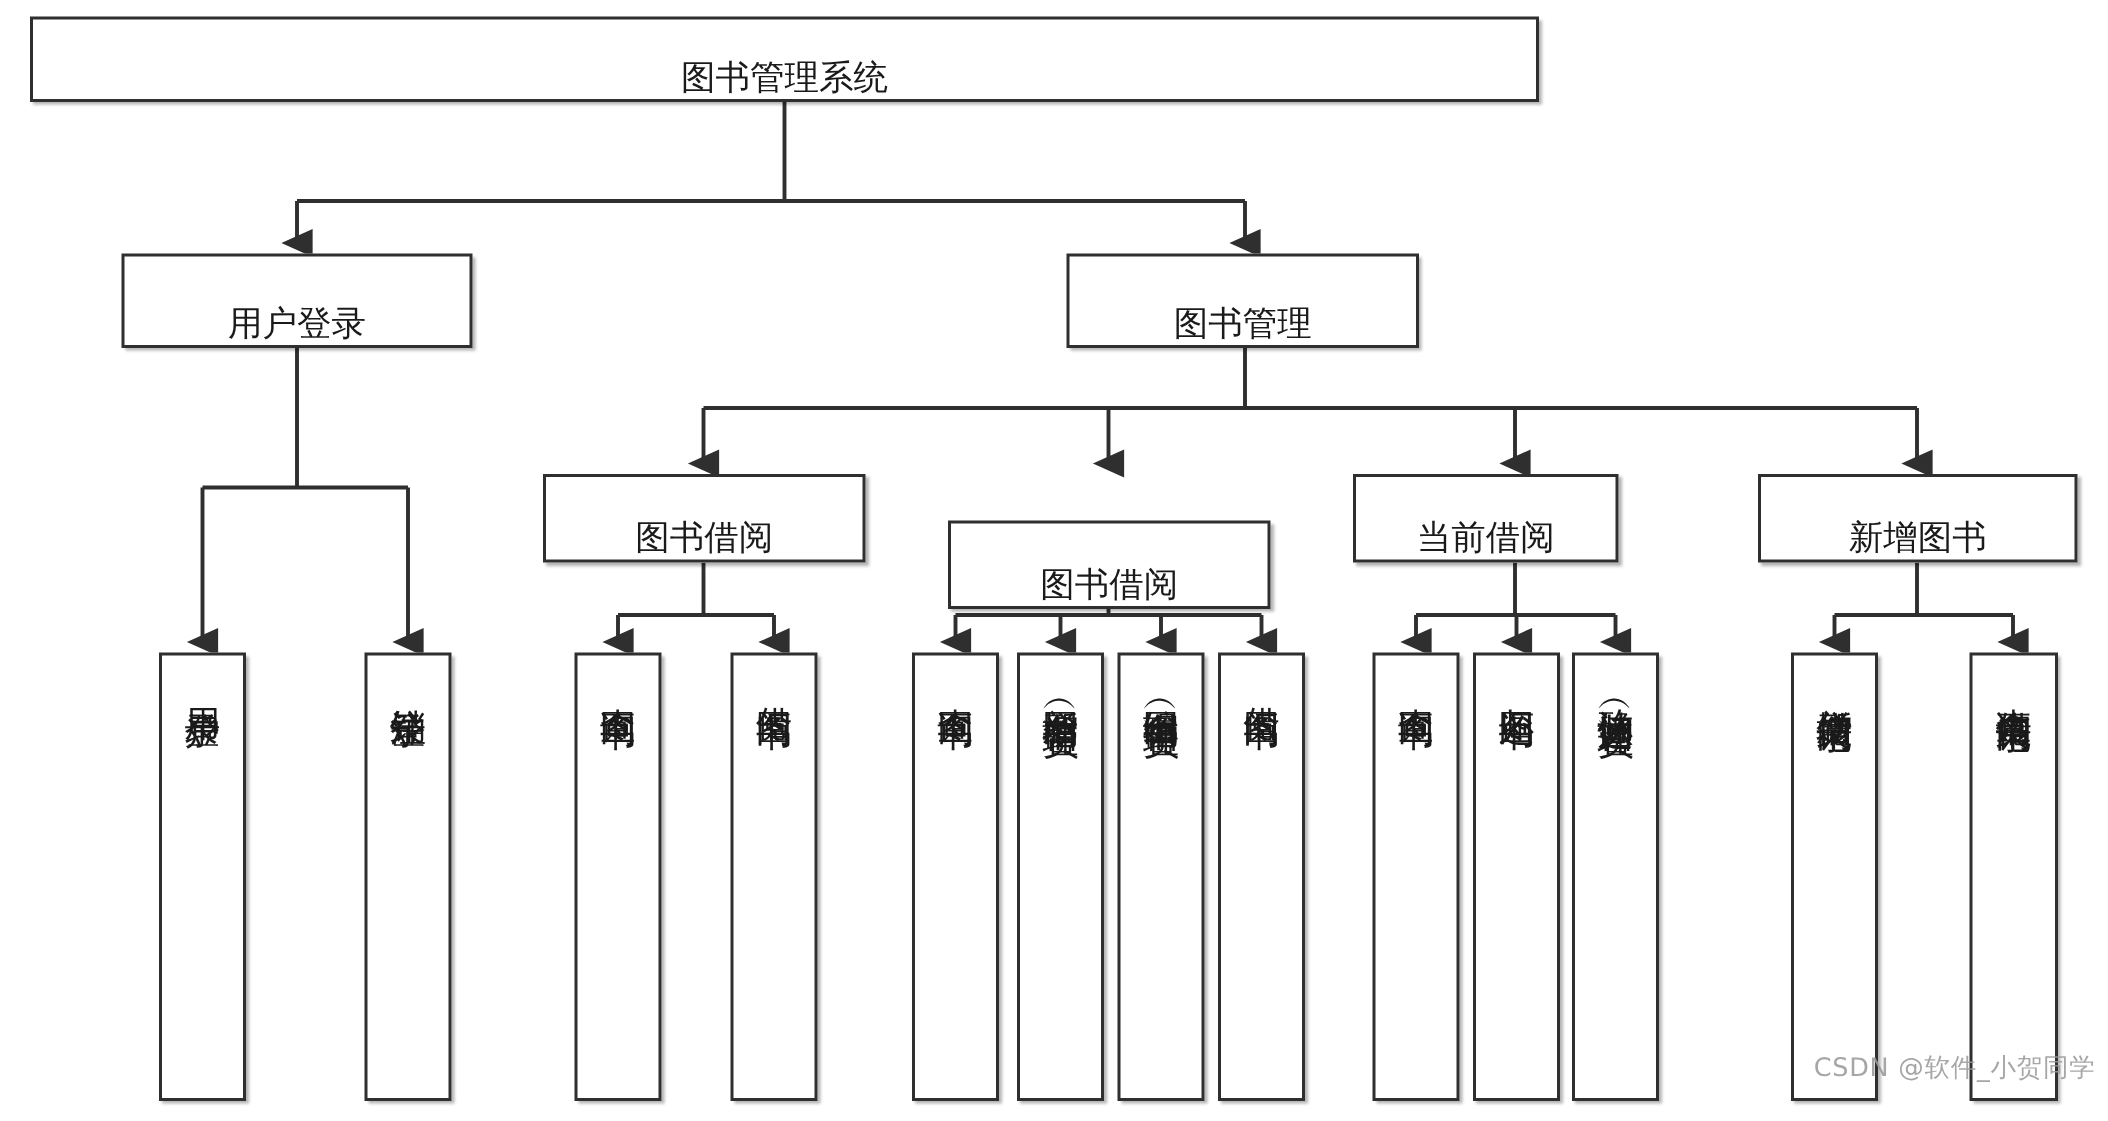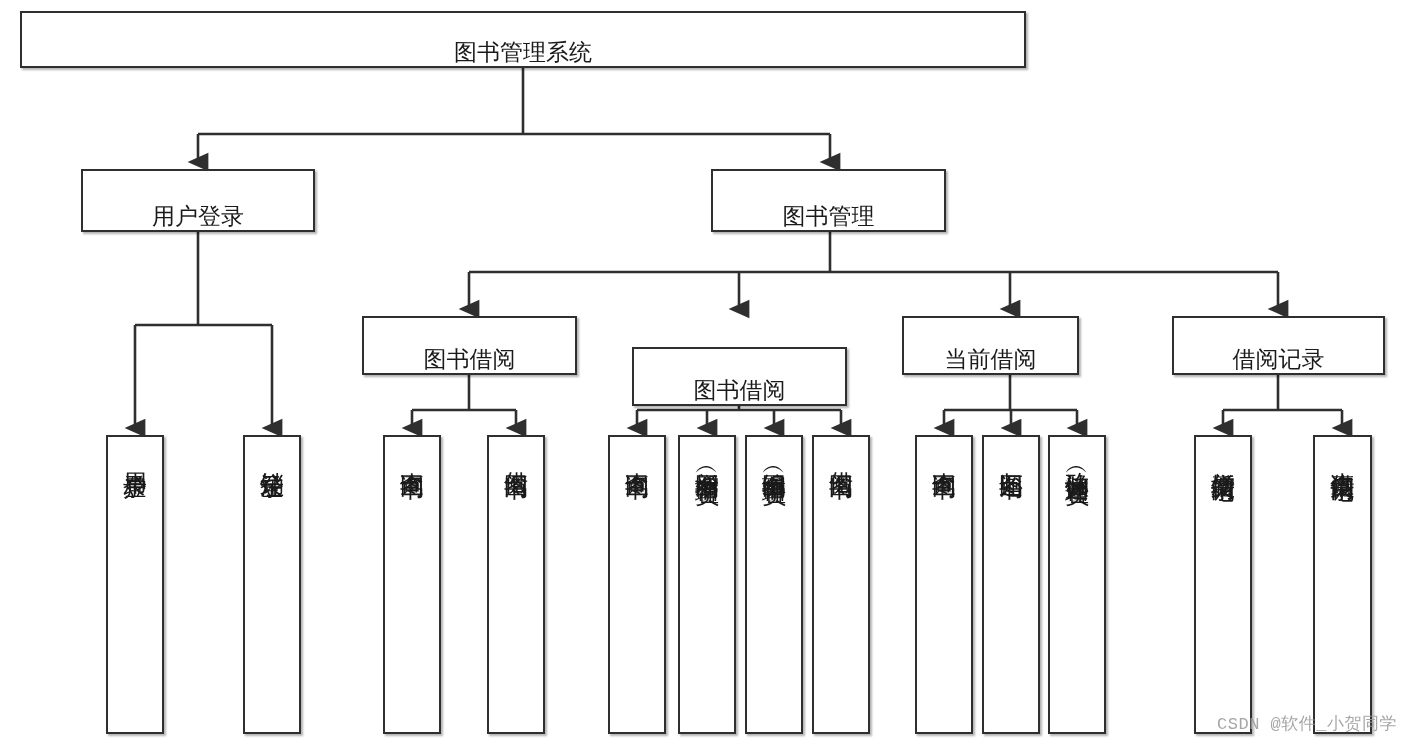--- a/index.html
+++ b/index.html
@@ -55,27 +55,26 @@
   .node.vertical .node-label {
     writing-mode: vertical-rl;
     text-orientation: upright;
     font-size: 24px;
     letter-spacing: 1.5px;
     line-height: 1;
   }
   #watermark {
     position: absolute;
     right: 8px;
-    bottom: 12px;
+    bottom: 24px;
     font-size: 17px;
     color: #9a9a9a;
     opacity: 0.88;
     white-space: nowrap;
     letter-spacing: 0.5px;
-    font-family: Liberation Mono, monospace;
   }
 </style>
 </head>
 <body>
 
 <div id="diagram-root">
 
   <svg class="connectors" viewBox="0 0 1405 747" xmlns="http://www.w3.org/2000/svg">
     <defs>
       <marker id="arrowhead" markerWidth="9" markerHeight="9" refX="4.2" refY="4.4" orient="auto" markerUnits="strokeWidth">
@@ -140,21 +139,21 @@
   <div class="node horizontal" style="left:362px; top:316px; width:215px; height:59px;">
     <span class="node-label">图书借阅</span>
   </div>
   <div class="node horizontal" style="left:632px; top:316px; width:215px; height:59px;margin-top:31px;">
     <span class="node-label">图书借阅</span>
   </div>
   <div class="node horizontal" style="left:902px; top:316px; width:177px; height:59px;">
     <span class="node-label">当前借阅</span>
   </div>
   <div class="node horizontal" style="left:1172px; top:316px; width:213px; height:59px;">
-    <span class="node-label">借阅记录</span>
+    <span class="node-label">新增图书</span>
   </div>
 
   <div class="node vertical" style="left:106px; top:435px; width:58px; height:299px;">
     <span class="node-label">用户登录</span>
   </div>
   <div class="node vertical" style="left:243px; top:435px; width:58px; height:299px;">
     <span class="node-label">注销登录</span>
   </div>
 
   <div class="node vertical" style="left:383px; top:435px; width:58px; height:299px;">

